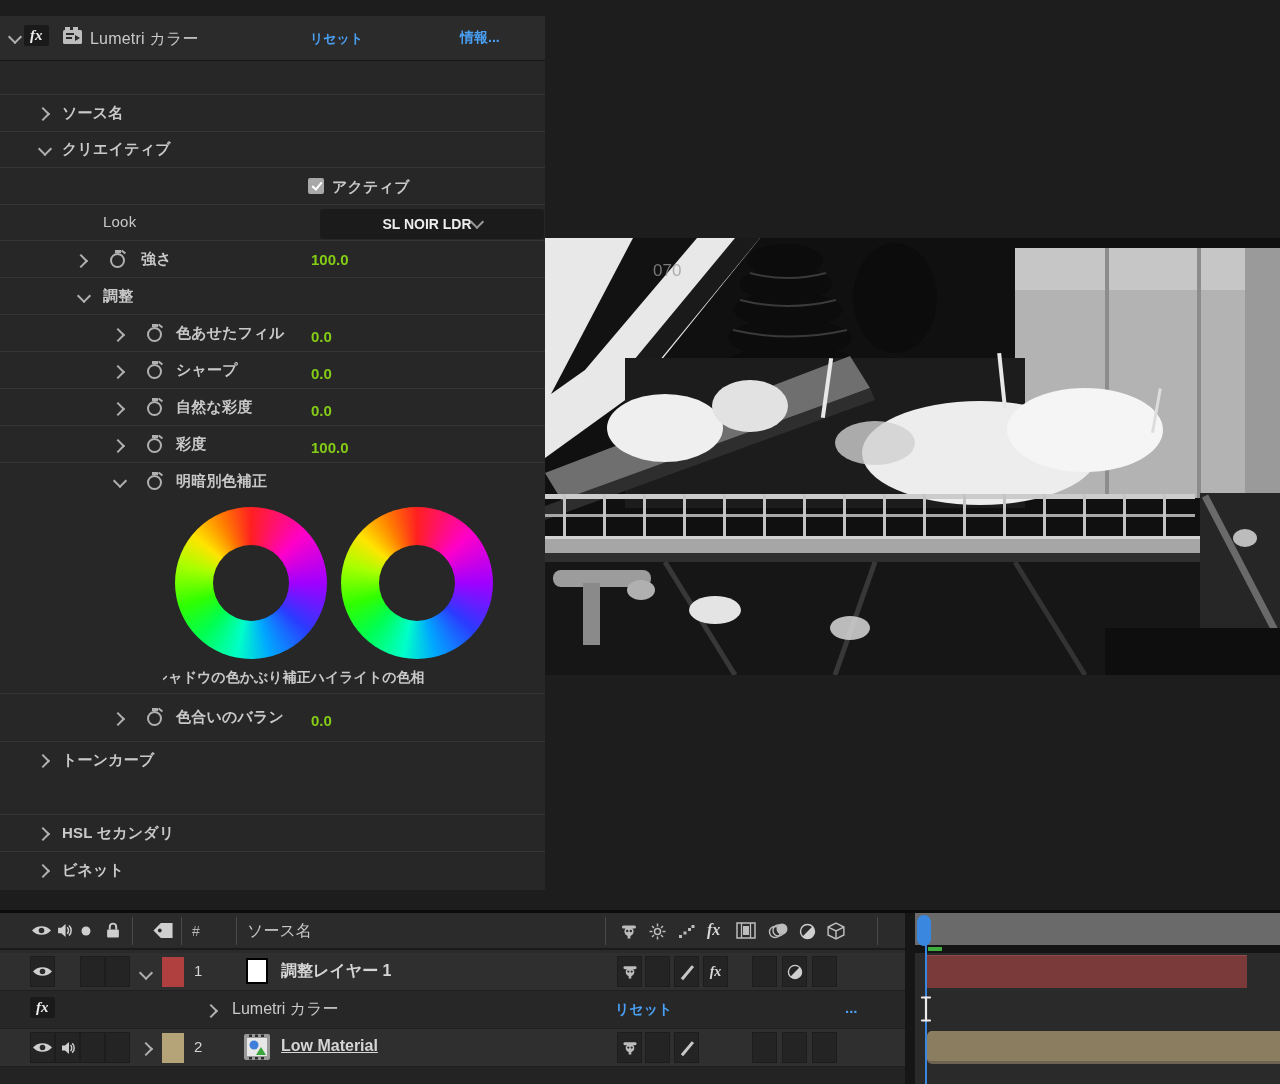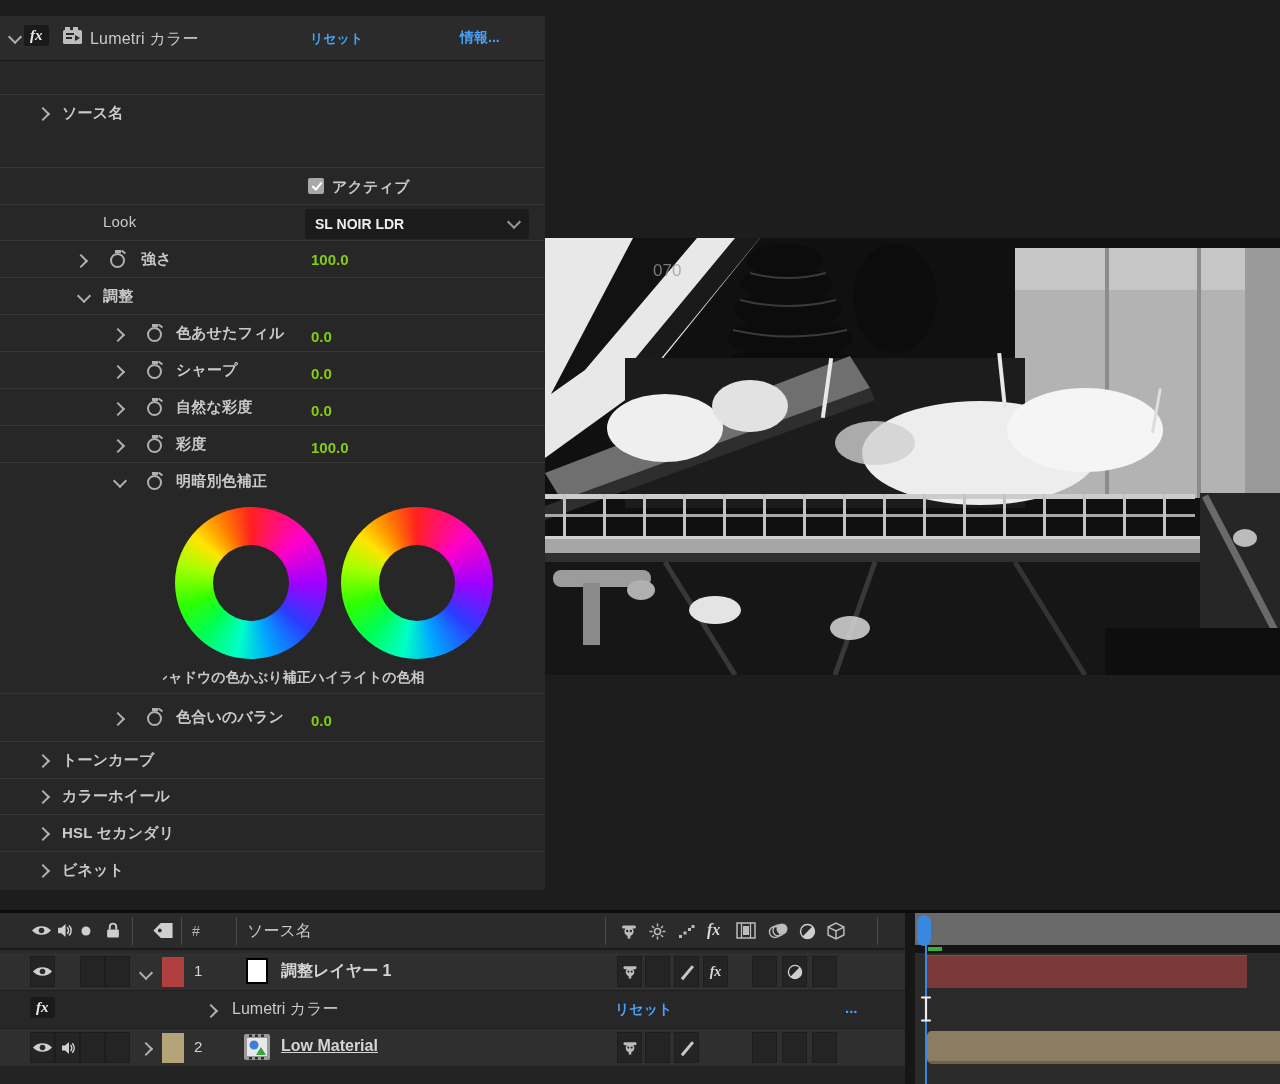--- a/index.html
+++ b/index.html
@@ -71,29 +71,33 @@
       <span class="abs bluelink" style="left:310px;top:14px;">リセット</span>
       <span class="abs bluelink" style="left:460px;top:13px;font-size:14px;font-weight:bold;">情報...</span>
     </div>
 
 
     <div class="abs prow" style="top:94px;height:37px;">
       <span class="abs chev right" style="left:38px;top:14px;"></span>
       <span class="abs lbl" style="left:62px;top:9px;">ソース名</span>
     </div>
 
+    <div class="abs prow" style="top:131px;height:36px;">
+      <span class="abs chev down" style="left:40px;top:12px;"></span>
+      <span class="abs lbl" style="left:62px;top:8px;">クリエイティブ</span>
+    </div>
 
     <div class="abs prow" style="top:167px;height:37px;">
       <span class="abs cb checked" style="left:308px;top:10px;"></span>
       <span class="abs lbl" style="left:332px;top:10px;">アクティブ</span>
     </div>
 
     <div class="abs prow" style="top:204px;height:36px;">
       <span class="abs lbl" style="left:103px;top:8px;font-weight:400;">Look</span>
-      <div class="abs dropdown" style="left:305px;top:4px;">
+      <div class="abs dropdown" style="left:320px;top:4px;justify-content:center;">
         <span class="dd-text">SL NOIR LDR</span>
         <span class="chev down" style="border-color:#9a9a9a;margin-top:-4px;"></span>
       </div>
     </div>
 
     <div class="abs prow" style="top:240px;height:37px;">
       <span class="abs chev right" style="left:76px;top:15px;"></span>
       <span class="abs sw" style="left:110px;top:12px;"></span>
       <span class="abs lbl" style="left:141px;top:9px;">強さ</span>
       <span class="abs val" style="left:311px;top:10px;">100.0</span>
@@ -151,24 +155,20 @@
       <span class="abs sw" style="left:147px;top:17px;"></span>
       <span class="abs lbl" style="left:176px;top:14px;">色合いのバラン</span>
       <span class="abs val" style="left:311px;top:18px;">0.0</span>
     </div>
 
     <div class="abs prow" style="top:741px;height:37px;">
       <span class="abs chev right" style="left:38px;top:14px;"></span>
       <span class="abs lbl" style="left:62px;top:9px;">トーンカーブ</span>
     </div>
 
-    <div class="abs prow" style="top:778px;height:36px;">
-      <span class="abs chev right" style="left:38px;top:13px;"></span>
-      <span class="abs lbl" style="left:62px;top:8px;">カラーホイール</span>
-    </div>
 
     <div class="abs prow" style="top:814px;height:37px;">
       <span class="abs chev right" style="left:38px;top:14px;"></span>
       <span class="abs lbl" style="left:62px;top:9px;">HSL セカンダリ</span>
     </div>
 
     <div class="abs prow" style="top:851px;height:37px;">
       <span class="abs chev right" style="left:38px;top:14px;"></span>
       <span class="abs lbl" style="left:62px;top:9px;">ビネット</span>
     </div>

